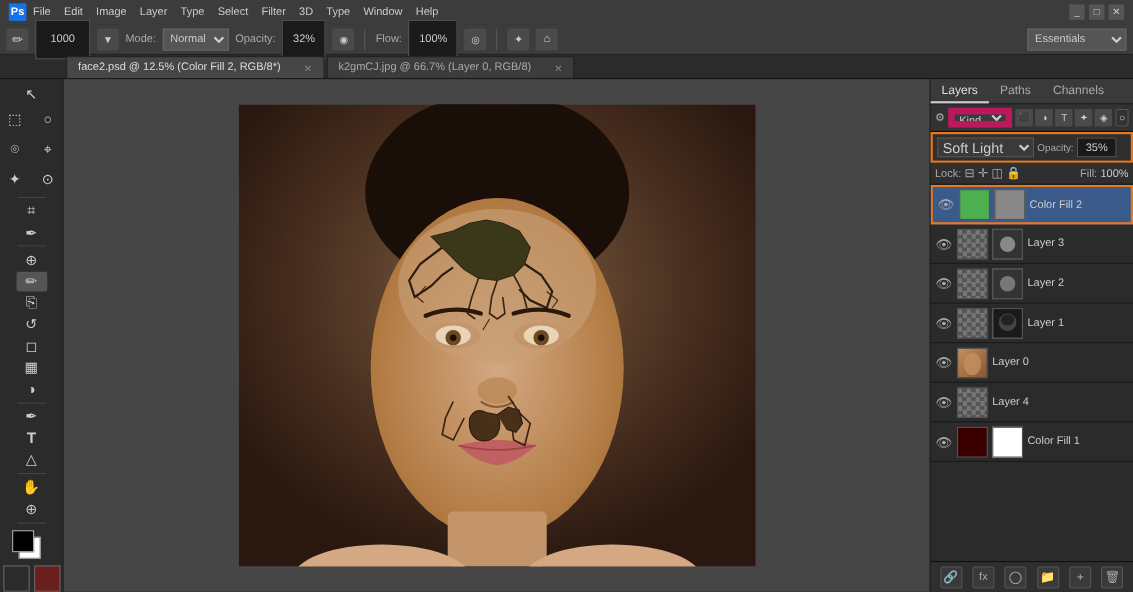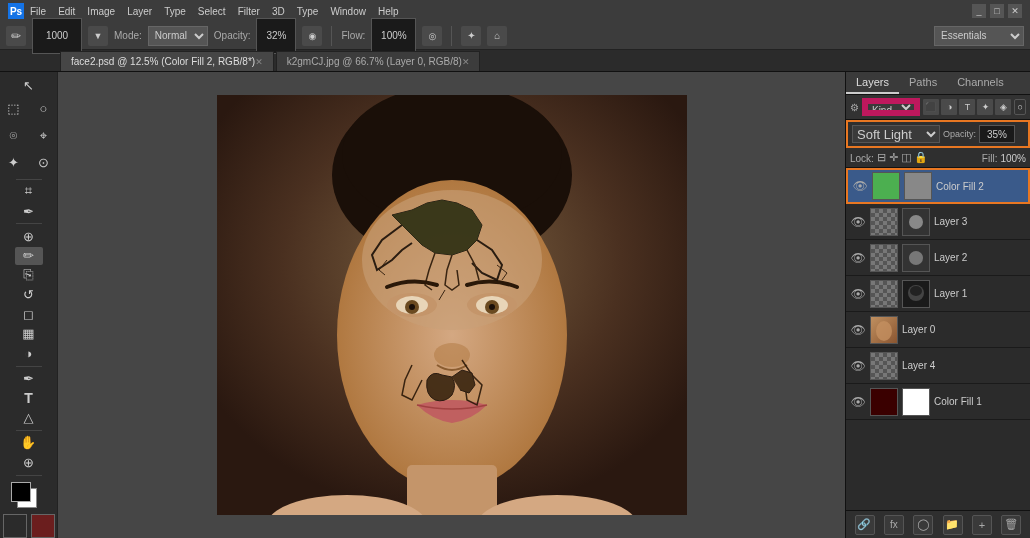--- a/index.html
+++ b/index.html
@@ -17,21 +17,21 @@
     
     #optionsbar { height: 28px; background: #3c3c3c; border-bottom: 1px solid #222; display: flex; align-items: center; padding: 0 6px; gap: 6px; }
     .opt-input { background: #1a1a1a; border: 1px solid #555; color: #ccc; font-size: 10px; padding: 1px 3px; width: 45px; height: 36px; text-align: center; }
     .opt-label { font-size: 10px; color: #aaa; }
     .opt-select { background: #555; border: 1px solid #666; color: #ccc; font-size: 10px; height: 20px; padding: 0 2px; }
     .opt-separator { width: 1px; height: 20px; background: #555; margin: 0 3px; }
     .opt-icon { width: 20px; height: 20px; background: #4a4a4a; display: flex; align-items: center; justify-content: center; font-size: 12px; cursor: pointer; color: #ccc; border-radius: 2px; }
 
     
     #tabsbar { height: 22px; background: #2b2b2b; display: flex; align-items: flex-end; padding-left: 60px; border-bottom: 1px solid #111; }
-    .tab { height: 20px; padding: 0 10px; background: #3c3c3c; border: 1px solid #222; border-bottom: none; display: flex; align-items: center; gap: 0; font-size: 10px; color: #aaa; cursor: pointer; margin-right: 2px; }
+    .tab { height: 20px; padding: 0 10px; background: #3c3c3c; border: 1px solid #222; border-bottom: none; display: flex; align-items: center; gap: 21px; font-size: 10px; color: #aaa; cursor: pointer; margin-right: 2px; }
     .tab.active { background: #464646; color: #ddd; }
     .tab .tab-close { font-size: 9px; color: #888; cursor: pointer; }
 
     
     #main { display: flex; height: calc(538px - 22px - 28px - 22px); }
 
     
     #toolbar { width: 58px; background: #2b2b2b; border-right: 1px solid #222; display: flex; flex-direction: column; align-items: center; padding-top: 4px; gap: 1px; }
     .tool-btn { width: 28px; height: 26px; background: transparent; border: none; color: #ccc; font-size: 13px; display: flex; align-items: center; justify-content: center; cursor: pointer; border-radius: 2px; }
     .tool-btn:hover, .tool-btn.active { background: #555; }

